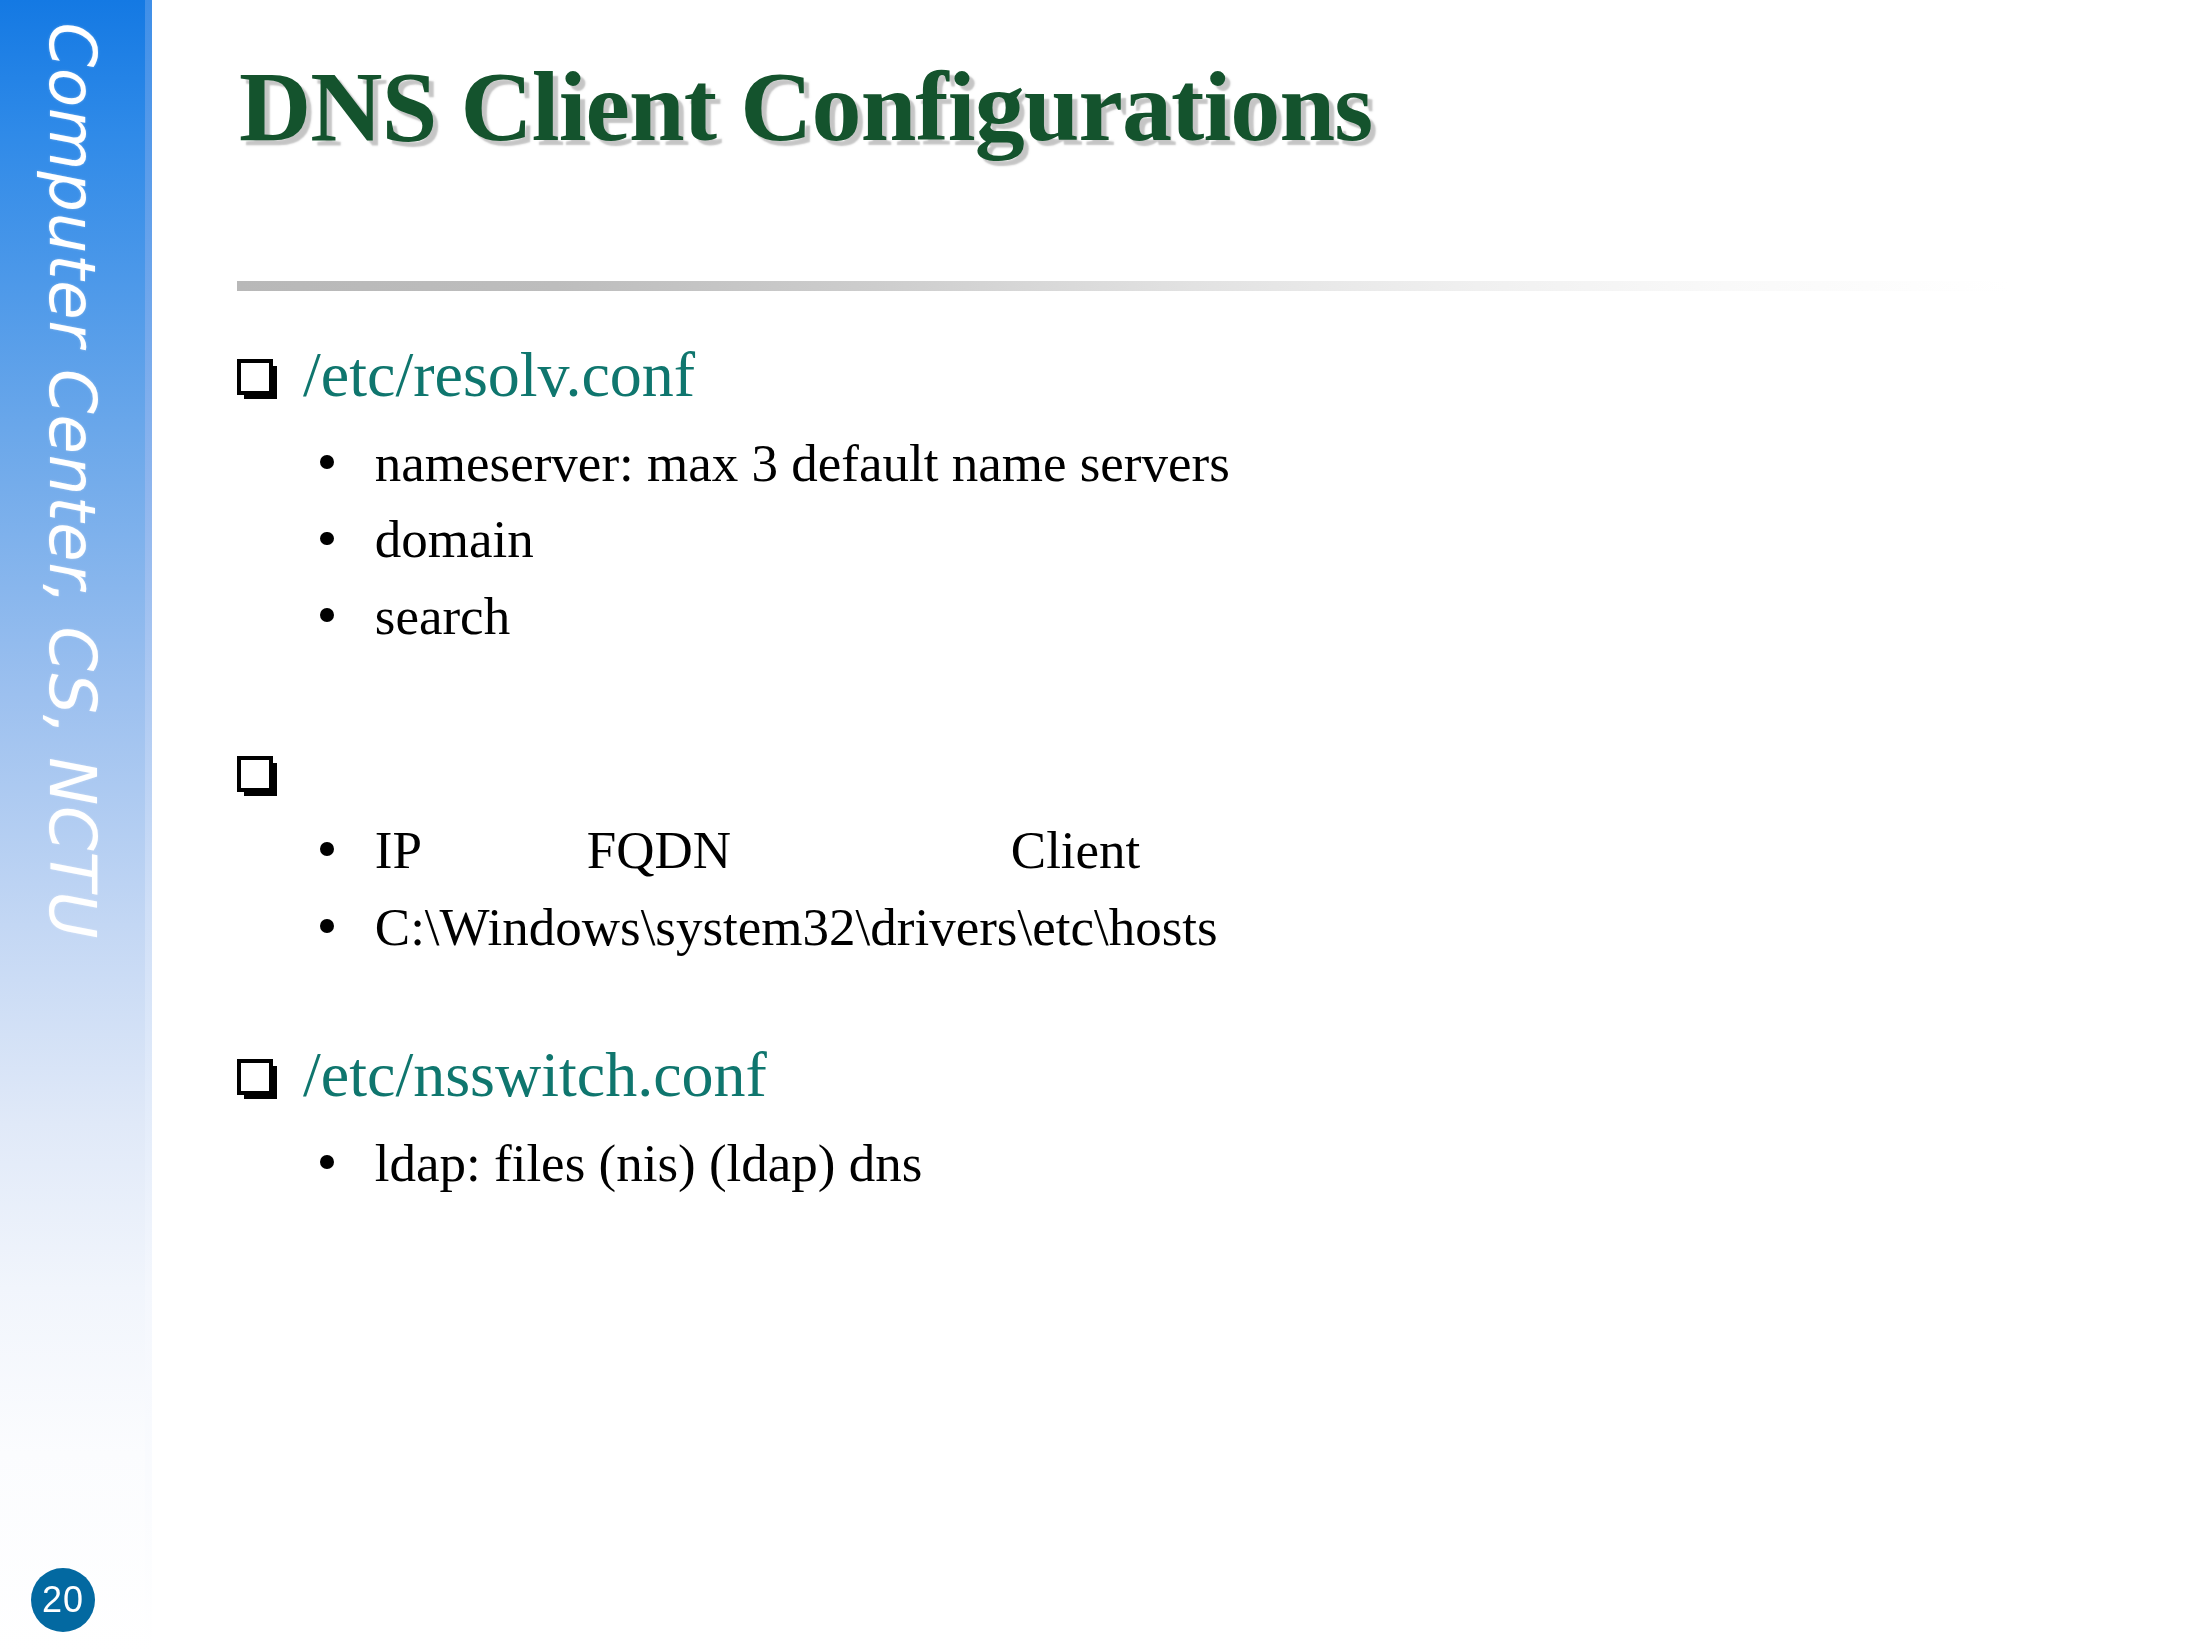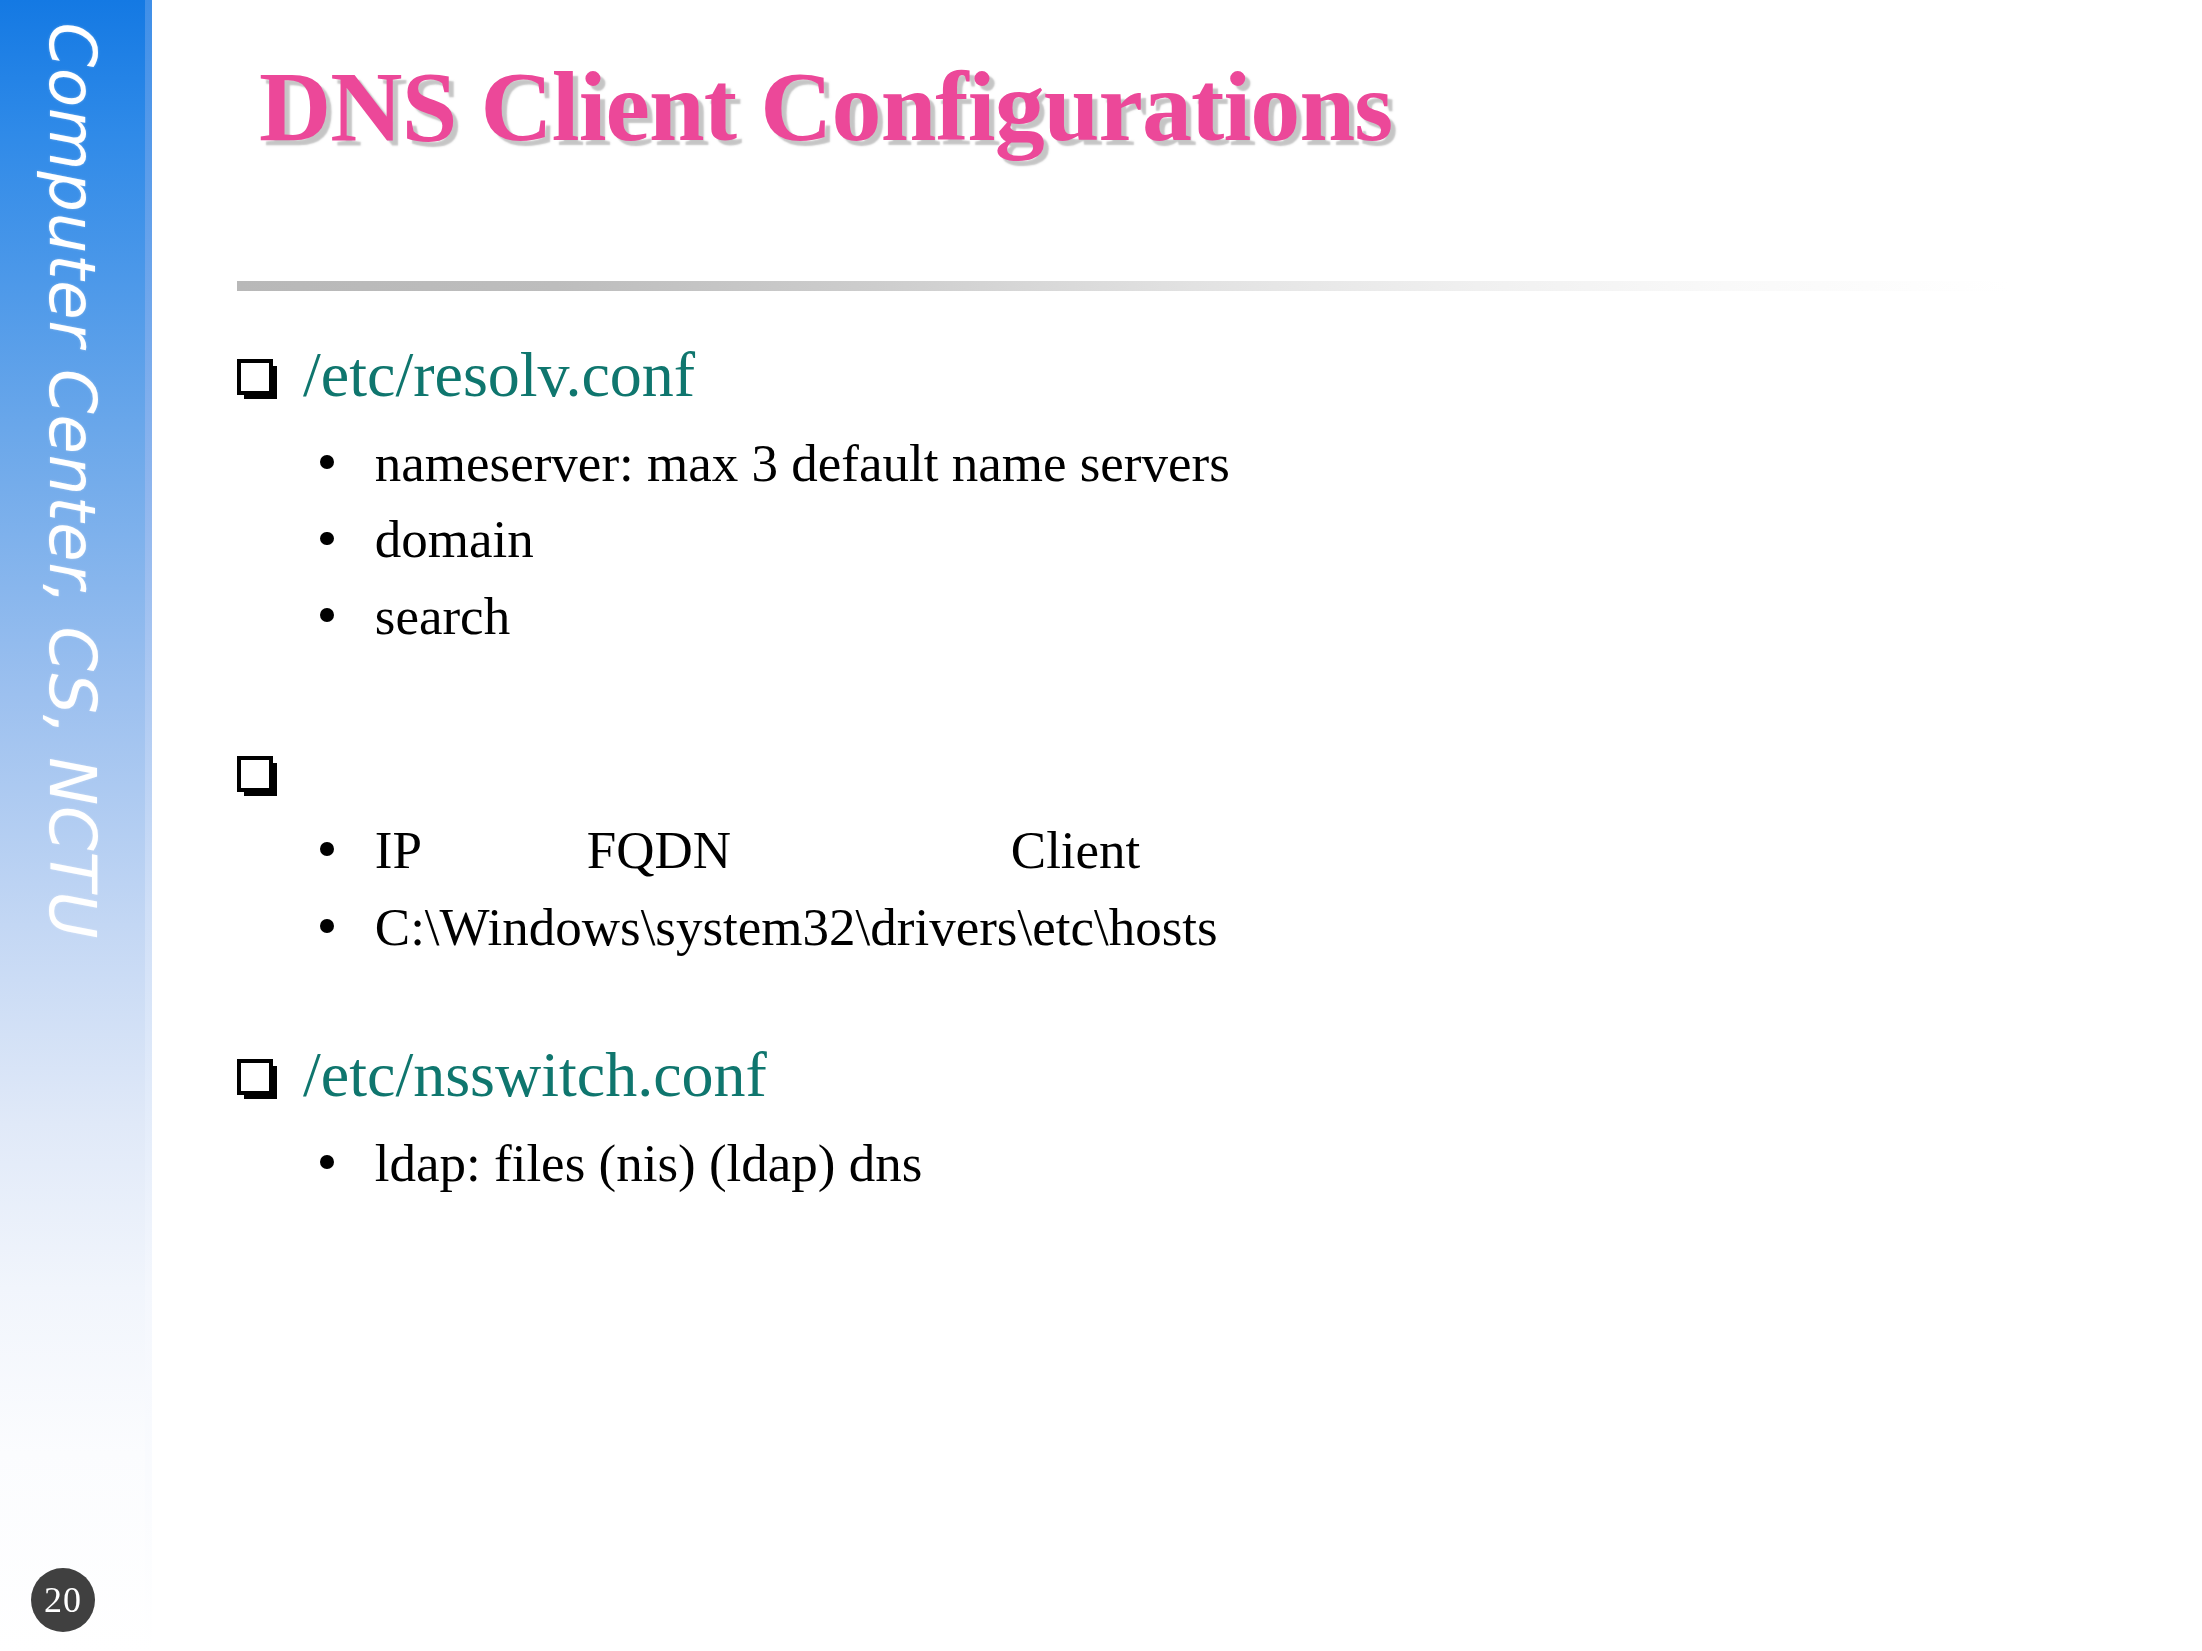--- a/index.html
+++ b/index.html
@@ -79,45 +79,44 @@
   }
 
   
   #page-badge {
     position: absolute;
     left: 31px;
     top: 1568px;
     width: 64px;
     height: 64px;
     border-radius: 50%;
-    background: #404040;
+    background: #0369a1;
     display: flex;
     align-items: center;
     justify-content: center;
     color: #ffffff;
-    font-family: Liberation Serif, serif;
+    font-family: Liberation Sans, sans-serif;
     font-size: 36px;
     line-height: 1;
     letter-spacing: 0.9px;
   }
 
   
   #title {
     position: absolute;
     left: 239px;
     top: 52px;
-    color: #ec4899;
+    color: #14532d;
     font-family: "Liberation Serif", "DejaVu Serif", serif;
     font-weight: 700;
     font-size: 100px;
     line-height: 1.1;
     letter-spacing: -0.9px;
     white-space: nowrap;
     text-shadow: 5.2px 5.2px 1.7px rgba(150,150,150,0.55);
-    margin-left: 20px;
   }
 
   
   #title-rule {
     position: absolute;
     left: 237px;
     top: 281px;
     width: 1772px;
     height: 9.5px;
     background: linear-gradient(to right,

